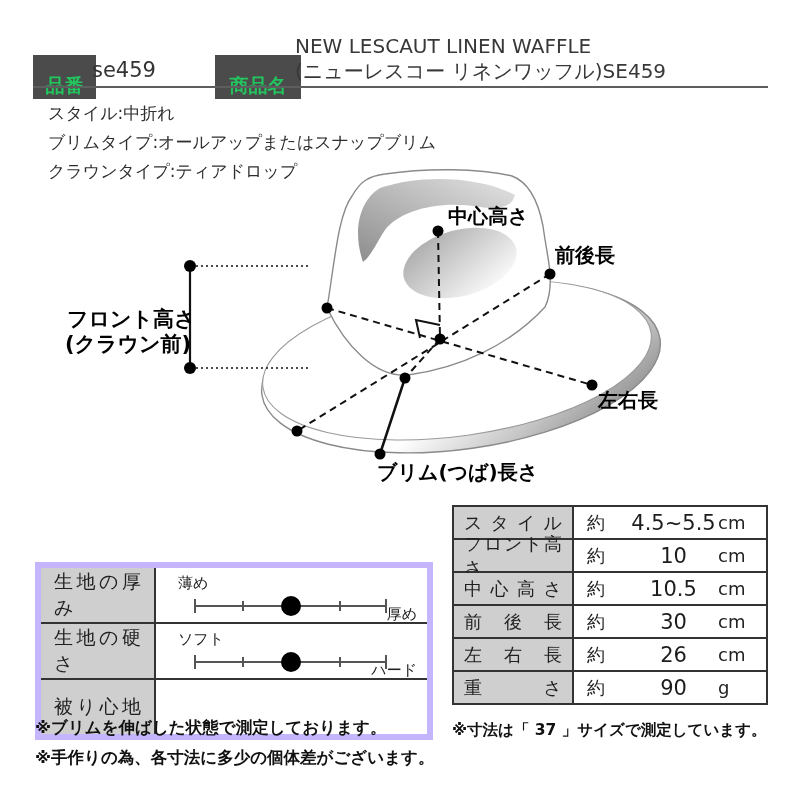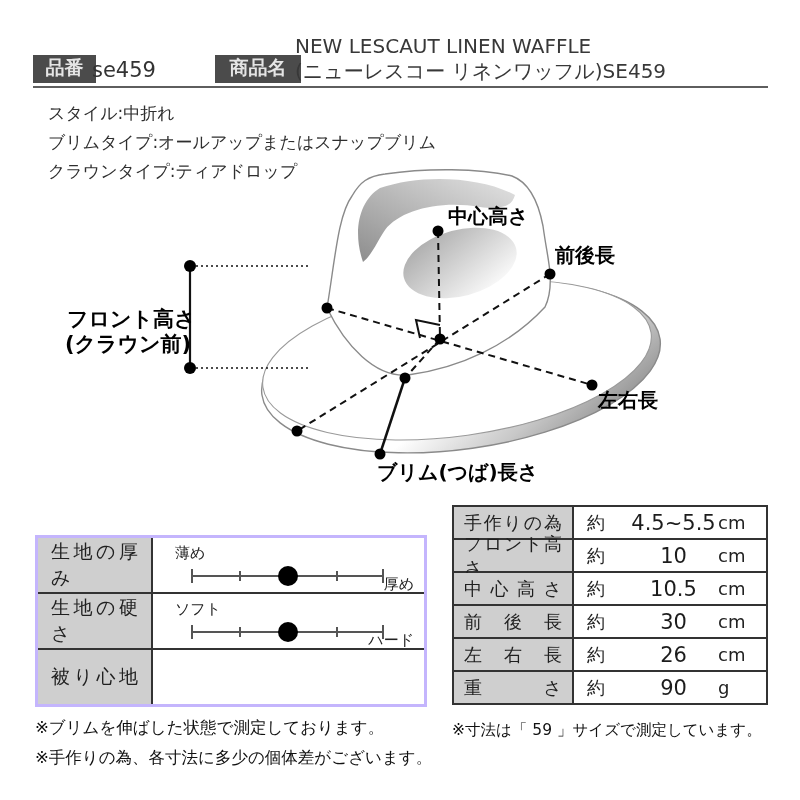--- a/index.html
+++ b/index.html
@@ -1,37 +1,37 @@
 <!DOCTYPE html>
 <html><head>
 <meta charset="utf-8">
 <style>
   html,body{margin:0;padding:0;background:#fff;}
   .page{position:relative;width:800px;height:800px;background:#fff;overflow:hidden;
         font-family:"DejaVu Sans","Liberation Sans",sans-serif;color:#222;}
 
   
-  .badge{position:absolute;background:#4b4b4b;color:#e5e5e5;font-size:19px;font-weight:700;
-         display:flex;align-items:flex-start;justify-content:center;height:28px;}
+  .badge{position:absolute;background:#4b4b4b;color:#22c55e;font-size:19px;font-weight:700;
+         display:flex;align-items:flex-end;justify-content:center;height:44px;}
   .badge-itemno{left:33px;top:55px;width:63px;}
   .badge-prodname{left:215px;top:55px;width:86px;}
   .itemno-value{position:absolute;left:92px;top:58px;font-size:21px;color:#333;}
   .title-block{position:absolute;left:295px;top:34px;font-size:20px;line-height:25px;color:#383838;}
   .header-rule{position:absolute;left:33px;top:86px;width:735px;border-top:2px solid #5e5e5e;}
 
   
   .specs{position:absolute;left:48px;top:99px;font-size:17px;color:#2e2e2e;}
   .specs .spec-line{height:29px;line-height:29px;}
 
   
   .diagram{position:absolute;left:55px;top:160px;}
   .diagram text{font-family:"DejaVu Sans","Liberation Sans",sans-serif;font-weight:700;fill:#000;}
 
   
-  .attr-table{position:absolute;left:35px;top:535px;width:386px;border:3px solid #c4b5fd;background:#fff;}
+  .attr-table{position:absolute;left:35px;top:562px;width:386px;border:6px solid #c4b5fd;background:#fff;}
   .attr-row{display:flex;height:54px;}
   .attr-row + .attr-row{border-top:2px solid #333;}
   .attr-label{width:113px;background:#cfcfcf;border-right:2px solid #333;
               font-size:19px;color:#1f1f1f;display:flex;align-items:center;}
   .attr-label span{display:block;width:100%;padding:0 13px;text-align:justify;text-align-last:justify;}
   .attr-slider{position:relative;flex:1;}
   .slider-min{position:absolute;left:22px;top:6px;font-size:15px;color:#222;}
   .slider-max{position:absolute;right:10px;top:6px;font-size:15px;color:#222;margin-top:31px;}
   .slider-track{position:absolute;left:38px;right:40px;top:37px;height:2px;background:#555;}
   .tick{position:absolute;width:2px;background:#555;top:-6px;height:14px;}
@@ -48,21 +48,21 @@
   .size-row + .size-row{border-top:2px solid #333;}
   .size-label{width:118px;background:#cfcfcf;border-right:2px solid #333;
               font-size:18px;color:#1f1f1f;display:flex;align-items:center;}
   .size-label span{display:block;width:100%;padding:0 10px;text-align:justify;text-align-last:justify;}
   .size-value-cell{flex:1;display:flex;align-items:center;}
   .size-approx{width:42px;padding-left:13px;font-size:18px;}
   .size-value{flex:1;text-align:center;font-size:21px;color:#1c1c1c;}
   .size-unit{width:48px;font-size:18px;}
 
   
-  .footnote{position:absolute;color:#111;font-weight:400;}
+  .footnote{position:absolute;color:#111;font-weight:700;}
   .fn-left1{left:35px;top:717px;font-size:16.5px;}
   .fn-left2{left:35px;top:747px;font-size:16.5px;}
   .fn-right{left:452px;top:720px;font-size:15.5px;}
 </style>
 </head>
 <body>
 
 <div class="page">
 
   <div class="badge badge-itemno">
@@ -186,21 +186,21 @@
         <span>被り心地</span>
       </div>
     </div>
 
   </div>
 
   <div class="size-table">
 
     <div class="size-row">
       <div class="size-label">
-          <span>手作りの為</span>
+          <span>スタイル</span>
         </div>
       <div class="size-value-cell">
         <span class="size-approx">約</span>
         <span class="size-value">4.5~5.5</span>
         <span class="size-unit">cm</span>
       </div>
     </div>
 
     <div class="size-row">
       <div class="size-label">
@@ -254,15 +254,15 @@
         <span class="size-approx">約</span>
         <span class="size-value">90</span>
         <span class="size-unit">g</span>
       </div>
     </div>
 
   </div>
 
   <div class="footnote fn-left1">※ブリムを伸ばした状態で測定しております。</div>
   <div class="footnote fn-left2">※手作りの為、各寸法に多少の個体差がございます。</div>
-  <div class="footnote fn-right">※寸法は「 59 」サイズで測定しています。</div>
+  <div class="footnote fn-right">※寸法は「 37 」サイズで測定しています。</div>
 
 </div>
 
 </body></html>

